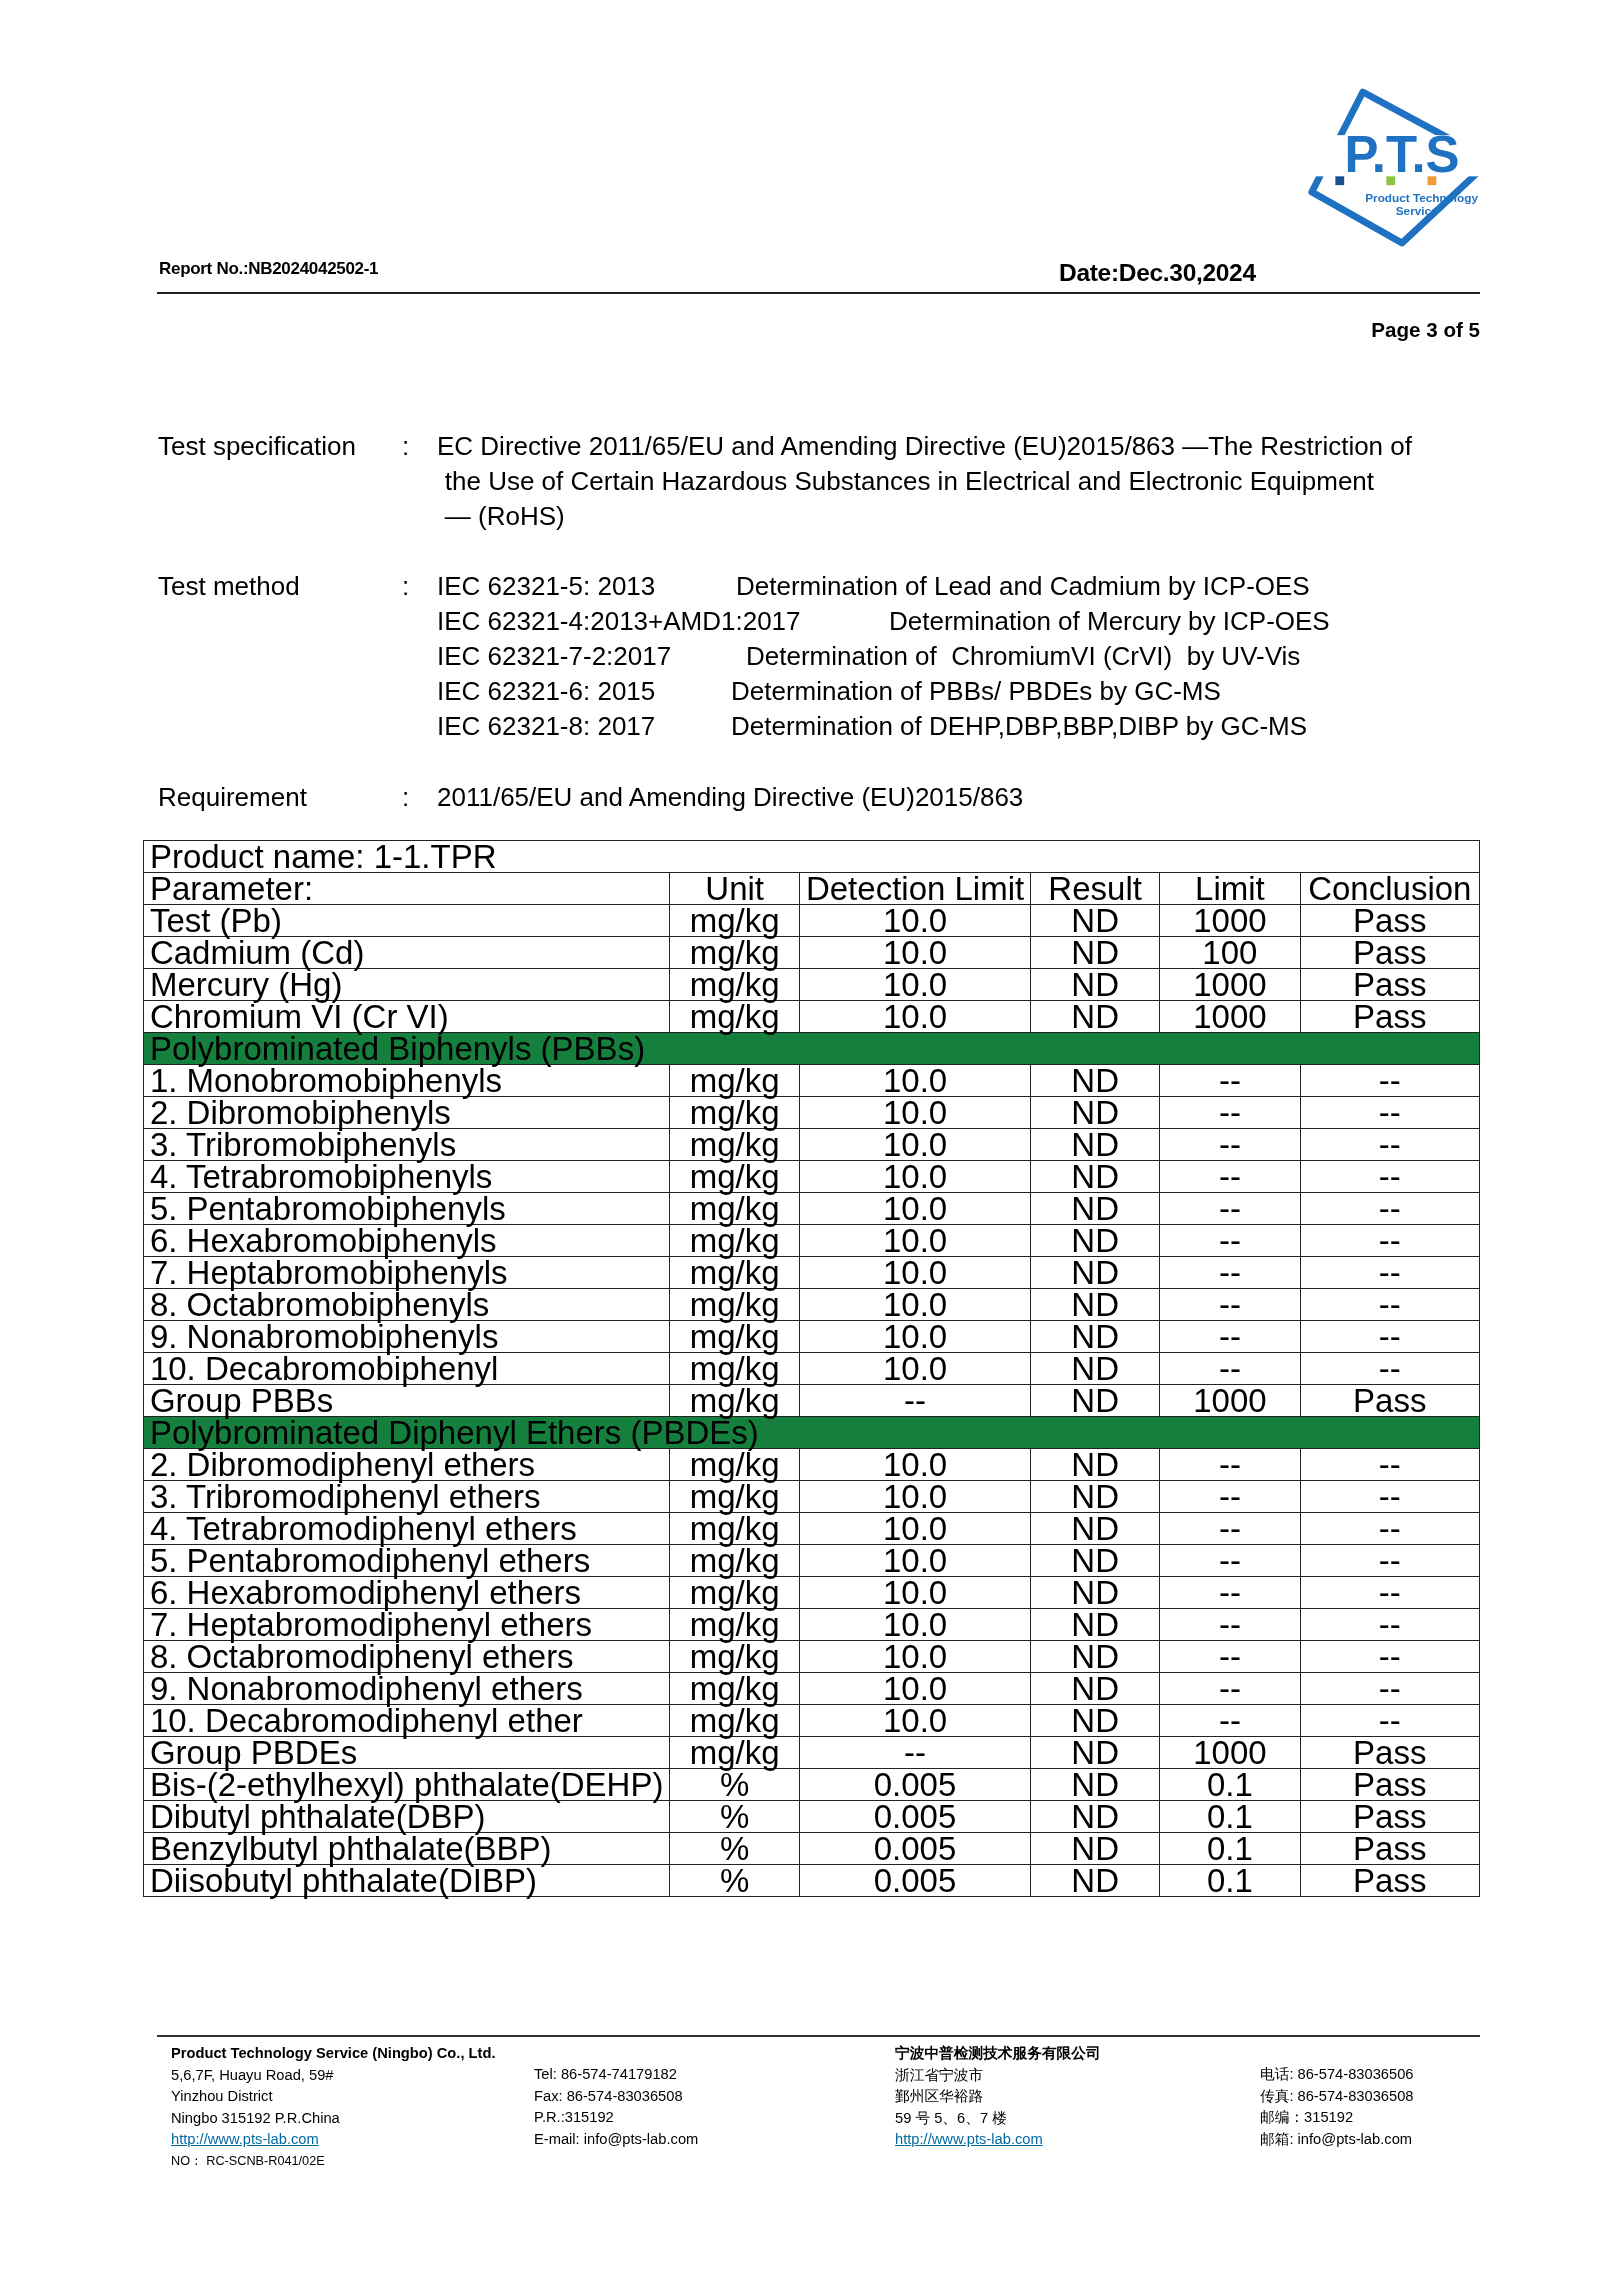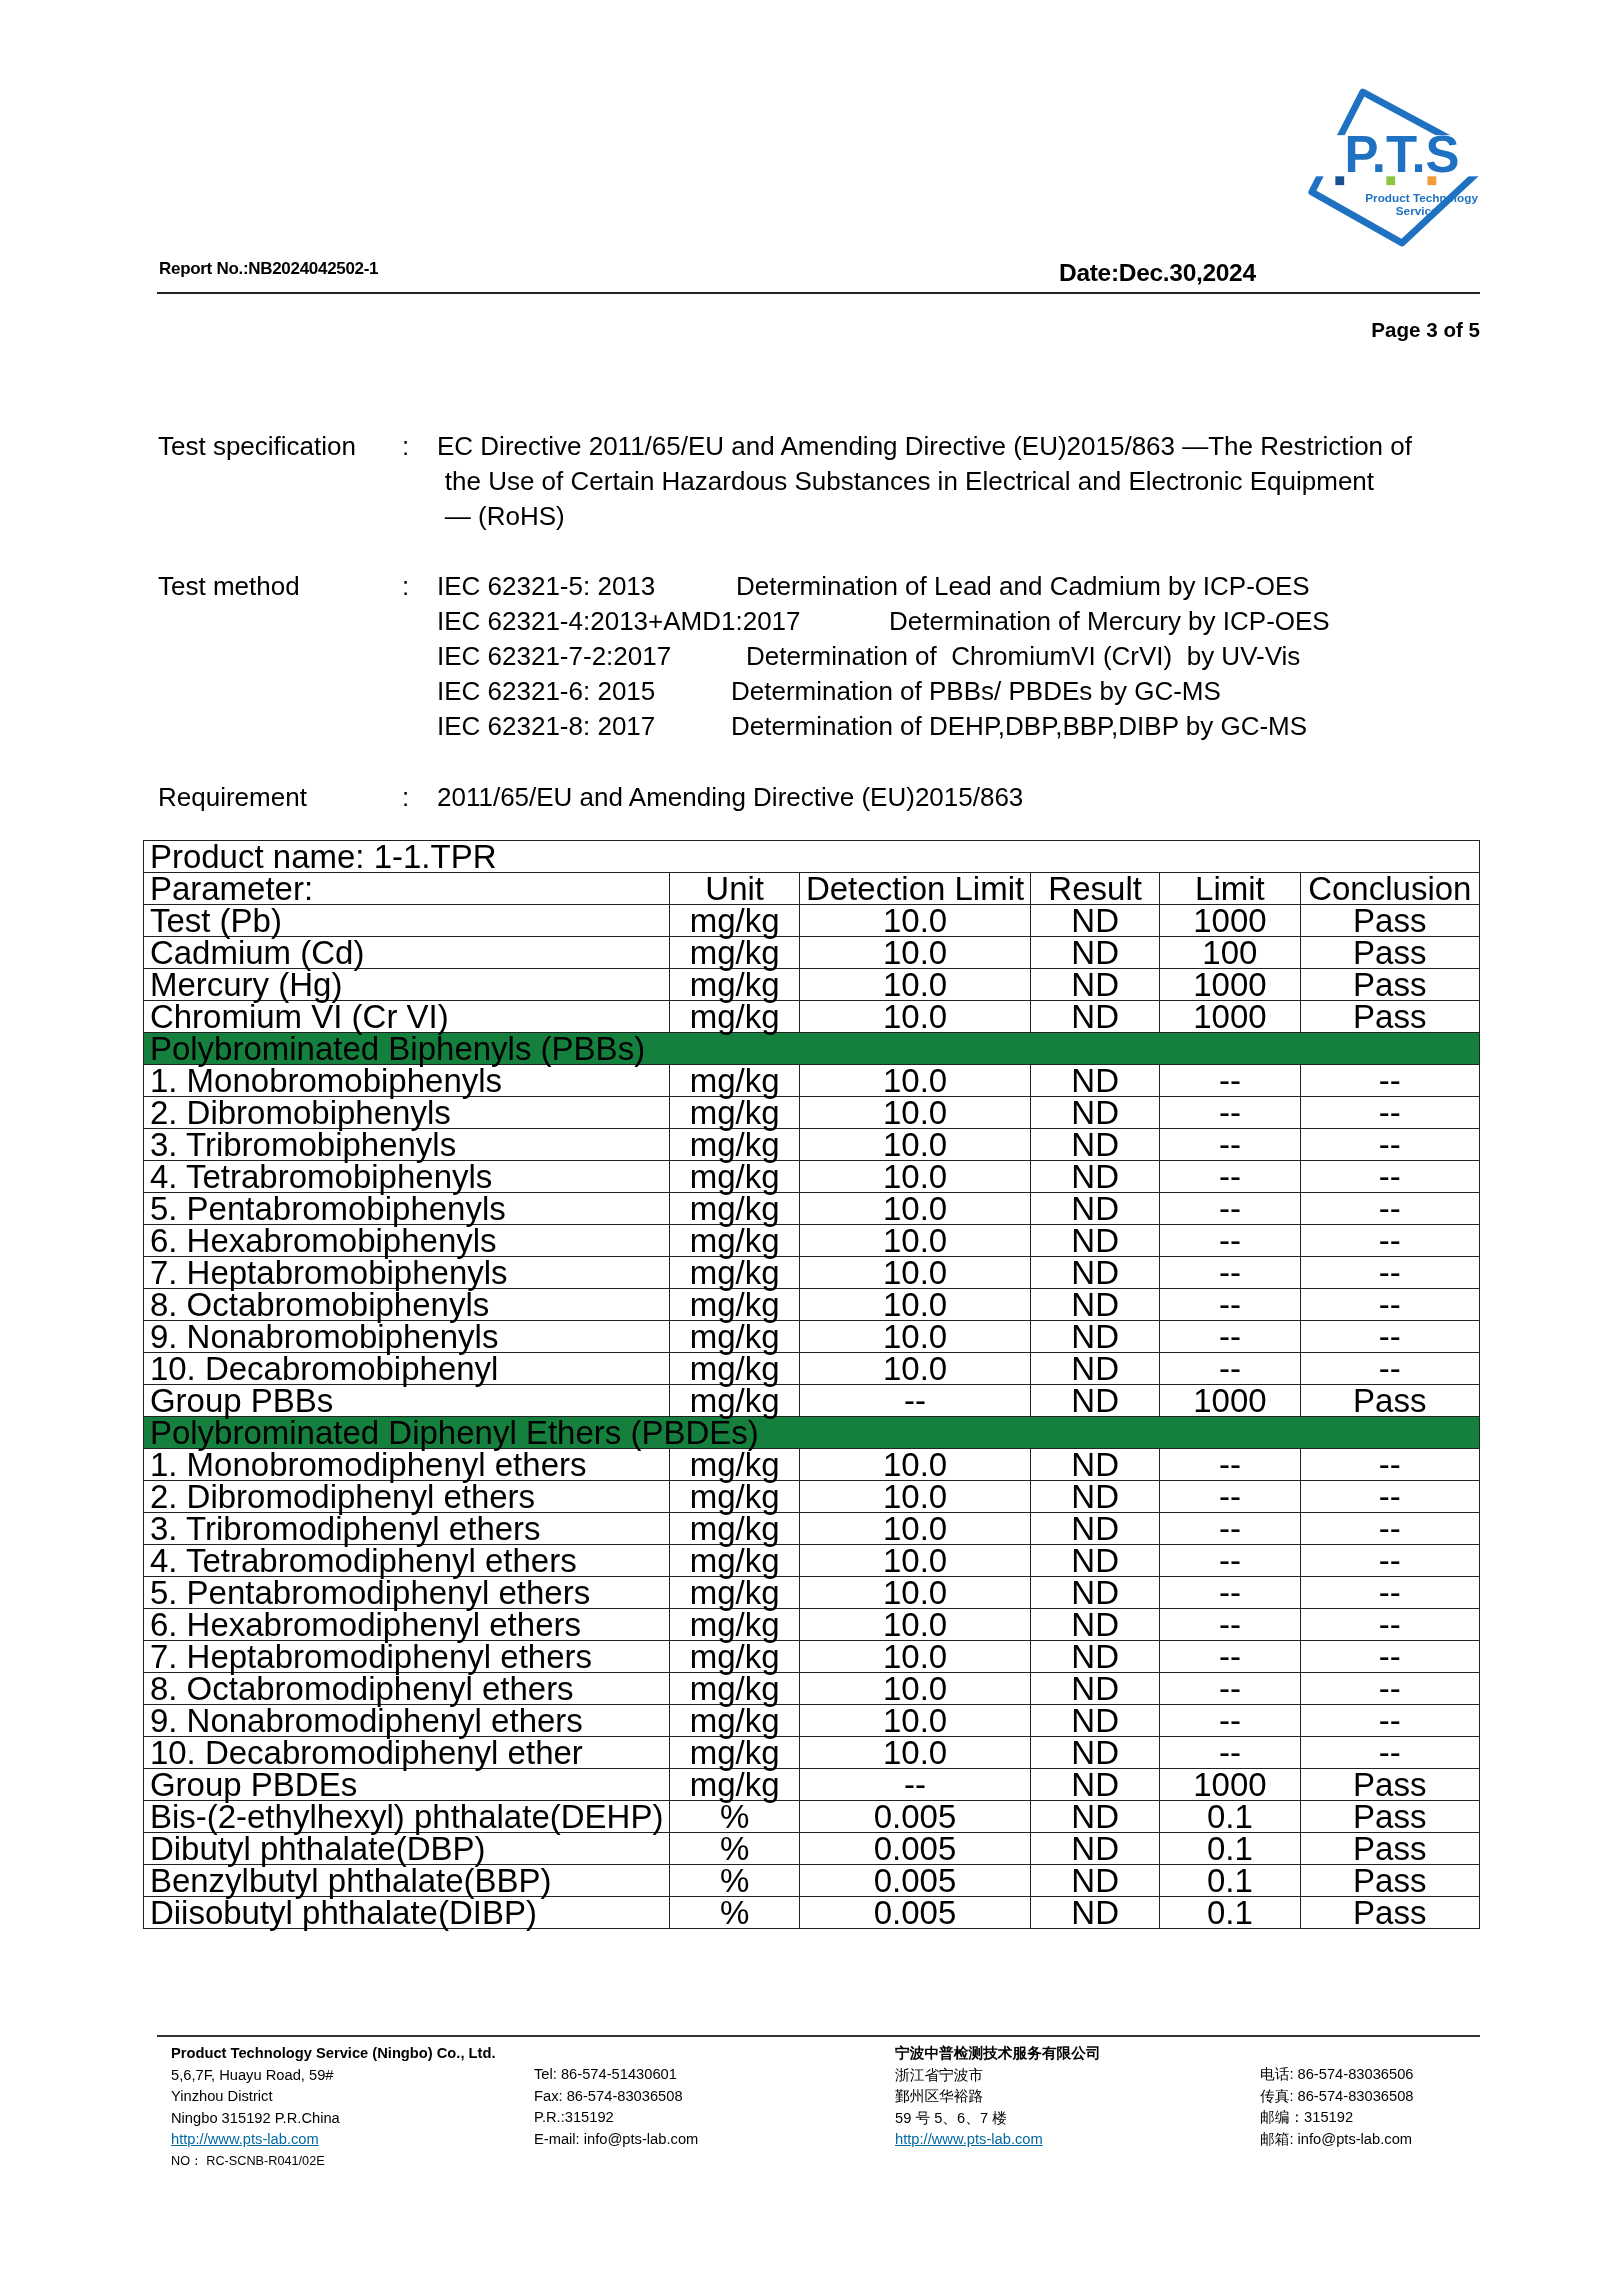--- a/index.html
+++ b/index.html
@@ -235,28 +235,20 @@
         <td class="c">mg/kg</td>
         <td class="c">--</td>
         <td class="c">ND</td>
         <td class="c">1000</td>
         <td class="c">Pass</td>
       </tr>
       <tr class="section">
         <td colspan="6">Polybrominated Diphenyl Ethers (PBDEs)</td>
       </tr>
       <tr>
-        <td>1.  Monobromodiphenyl ethers</td>
-        <td class="c">mg/kg</td>
-        <td class="c">10.0</td>
-        <td class="c">ND</td>
-        <td class="c">--</td>
-        <td class="c">--</td>
-      </tr>
-      <tr>
         <td>2.  Dibromodiphenyl ethers</td>
         <td class="c">mg/kg</td>
         <td class="c">10.0</td>
         <td class="c">ND</td>
         <td class="c">--</td>
         <td class="c">--</td>
       </tr>
       <tr>
         <td>3.  Tribromodiphenyl ethers</td>
         <td class="c">mg/kg</td>
@@ -368,21 +360,21 @@
 
 <div class="footer f-en-left">
   <div class="bold">Product Technology Service (Ningbo) Co., Ltd.</div>
   <div>5,6,7F, Huayu Road, 59#</div>
   <div>Yinzhou District</div>
   <div>Ningbo 315192  P.R.China</div>
   <div><a>http://www.pts-lab.com</a></div>
   <div class="small">NO： RC-SCNB-R041/02E</div>
 </div>
 <div class="footer f-en-right">
-  <div>Tel: 86-574-51430601</div>
+  <div>Tel: 86-574-74179182</div>
   <div>Fax: 86-574-83036508</div>
   <div>P.R.:315192</div>
   <div>E-mail: info@pts-lab.com</div>
 </div>
 
 <div class="footer f-cn-left">
   <div class="bold">宁波中普检测技术服务有限公司</div>
   <div>浙江省宁波市</div>
   <div>鄞州区华裕路</div>
   <div>59 号 5、6、7 楼</div>

